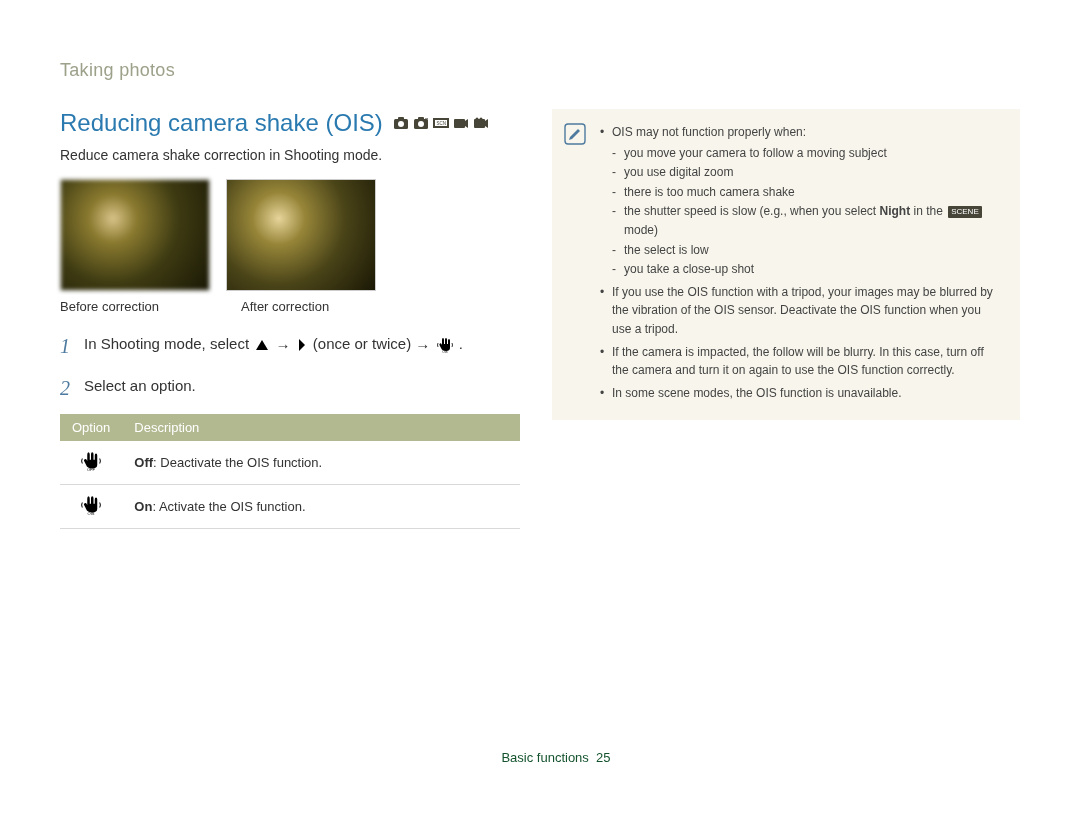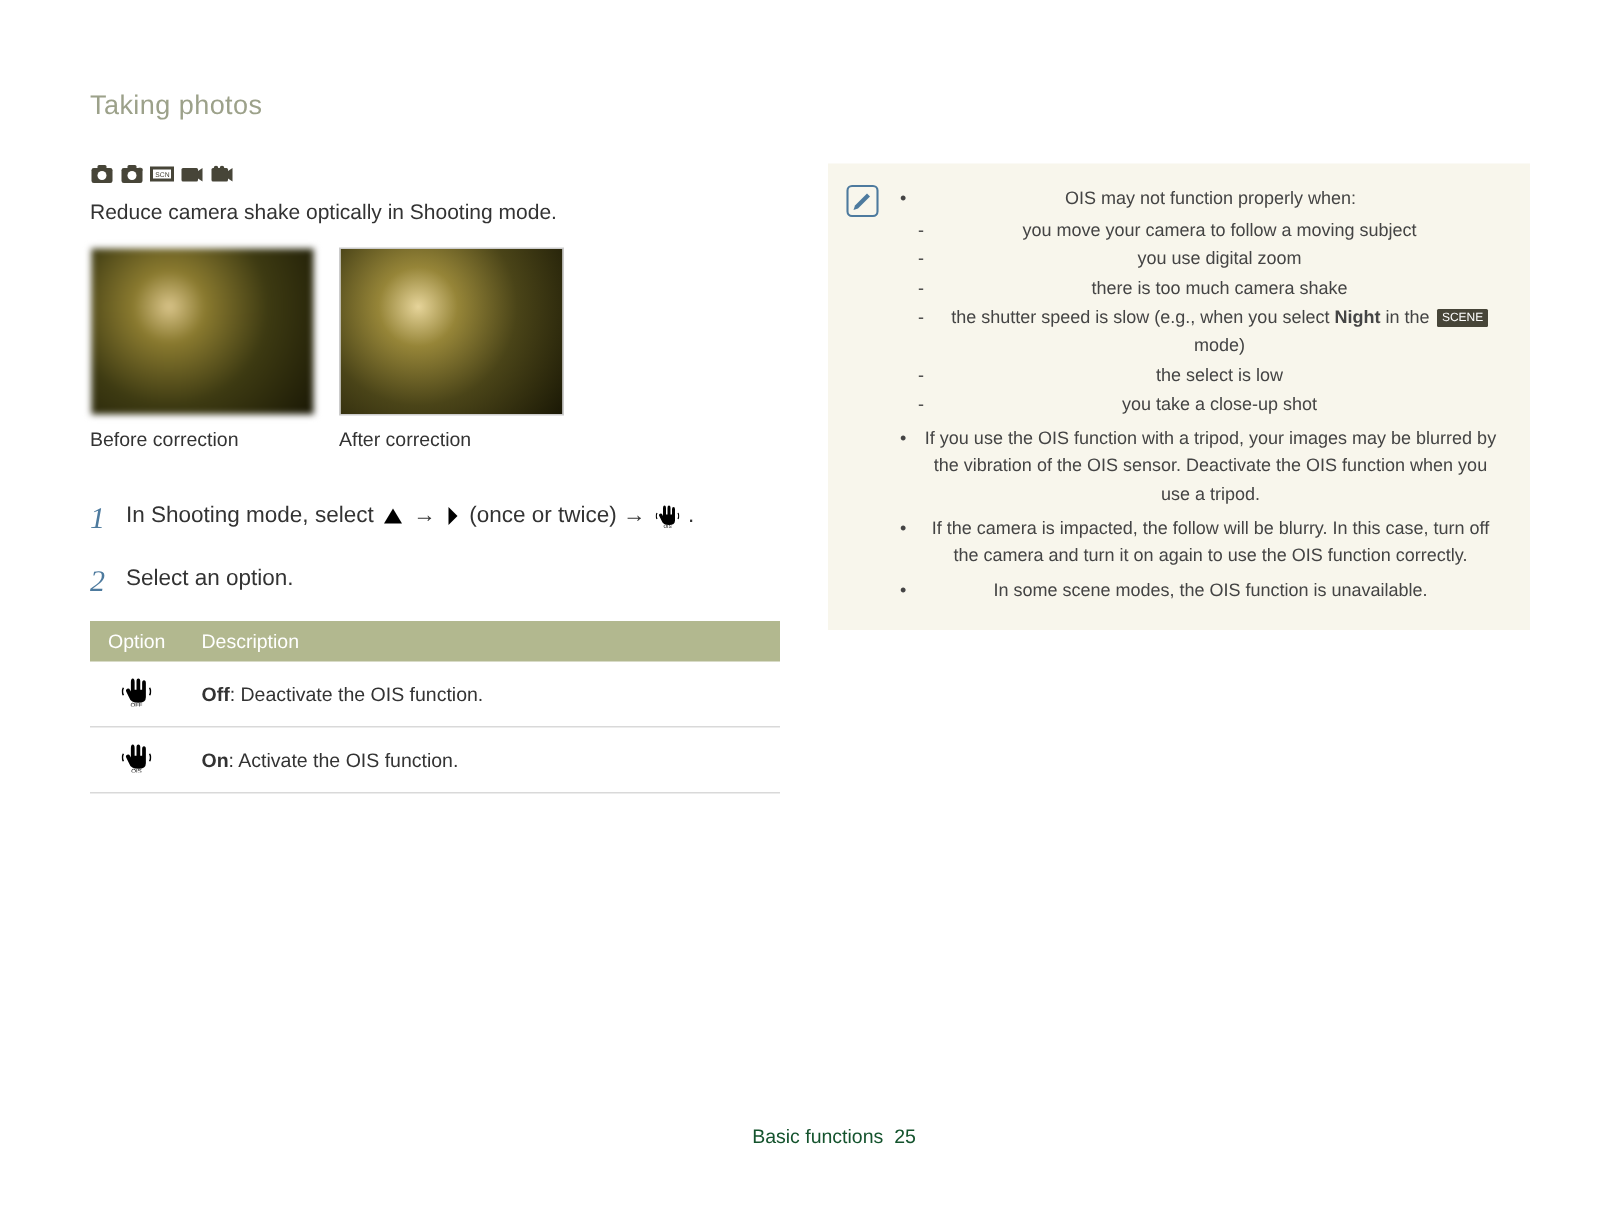--- a/index.html
+++ b/index.html
@@ -50,21 +50,21 @@
     height: 112px;
     border: 1px solid #ccc;
   }
   .photo-blurry {
     background: radial-gradient(circle at 35% 35%, #d9c48a 0%, #8a7a2f 20%, #3d3a12 55%, #1a1805 100%);
     filter: blur(2px);
   }
   .photo-sharp {
     background: radial-gradient(circle at 35% 35%, #e6d49a 0%, #968538 22%, #4a4418 55%, #1a1805 100%);
   }
-  .caption-row { display:flex; gap:16px; margin-bottom:30px; font-size:13px; color:#333;}
+  .caption-row { display:flex; gap:31px; margin-bottom:16px; font-size:13px; color:#333;}
   .caption-row span { width:150px; display:block; }
   .step {
     display:flex;
     align-items:flex-start;
     gap:10px;
     margin-bottom: 10px;
     font-size: 15px;
     line-height: 1.6;
   }
   .step-num {
@@ -108,21 +108,21 @@
     font-size: 12px;
     line-height: 1.55;
     color: #444;
   }
   .note-icon-cell {
     position:absolute;
     left:12px;
     top:14px;
   }
   .note-box ul { list-style: none; padding-left: 0; }
-  .note-box > ul > li { position: relative; padding-left: 12px; margin-bottom: 4px; text-align: center;}
+  .note-box > ul > li { position: relative; padding-left: 12px; margin-bottom: 4px;}
   .note-box > ul > li::before {
     content: "•"; position: absolute; left: 0; top: 0;
   }
   .note-box .sub { list-style:none; padding-left: 0; margin-top:2px;}
   .note-box .sub li { position:relative; padding-left:12px; margin-bottom:1px;}
   .note-box .sub li::before{ content:"-"; position:absolute; left:0; top:0;}
   .scene-badge {
     display:inline-block;
     background:#474538;
     color:#fff;
@@ -146,20 +146,21 @@
 </head>
 <body>
 
 <div class="page">
   <div class="breadcrumb">Taking photos</div>
 
   <div class="two-col">
     <div class="left-col">
 
       <div class="heading">
+        <span>Reducing camera shake (OIS)</span>
         <span class="mode-icons">
           <svg viewBox="0 0 16 14">
               <rect x="1" y="3" width="14" height="10" rx="1.5" fill="#474538"></rect>
               <rect x="5" y="1" width="6" height="3" rx="1" fill="#474538"></rect>
               <circle cx="8" cy="8" r="3" fill="#fff"></circle>
             </svg>
           <svg viewBox="0 0 16 14">
               <rect x="1" y="3" width="14" height="10" rx="1.5" fill="#474538"></rect>
               <rect x="5" y="1" width="6" height="3" rx="1" fill="#474538"></rect>
               <circle cx="8" cy="8" r="3" fill="#fff"></circle>
@@ -176,21 +177,21 @@
             </svg>
           <svg viewBox="0 0 16 14">
               <rect x="1" y="3" width="11" height="9" rx="1" fill="#474538"></rect>
               <path d="M12 5 L15 3 L15 12 L12 10 Z" fill="#474538"></path>
               <circle cx="4" cy="3" r="1.5" fill="#474538"></circle>
               <circle cx="8" cy="3" r="1.5" fill="#474538"></circle>
             </svg>
         </span>
       </div>
 
-      <div class="subhead">Reduce camera shake optically in Shooting mode.</div>
+      <div class="subhead">Reduce camera shake correction in Shooting mode.</div>
 
       <div class="image-row">
         <div class="sample-photo photo-blurry"></div>
         <div class="sample-photo photo-sharp"></div>
       </div>
       <div class="caption-row">
         <span>Before correction</span>
         <span>After correction</span>
       </div>
 

